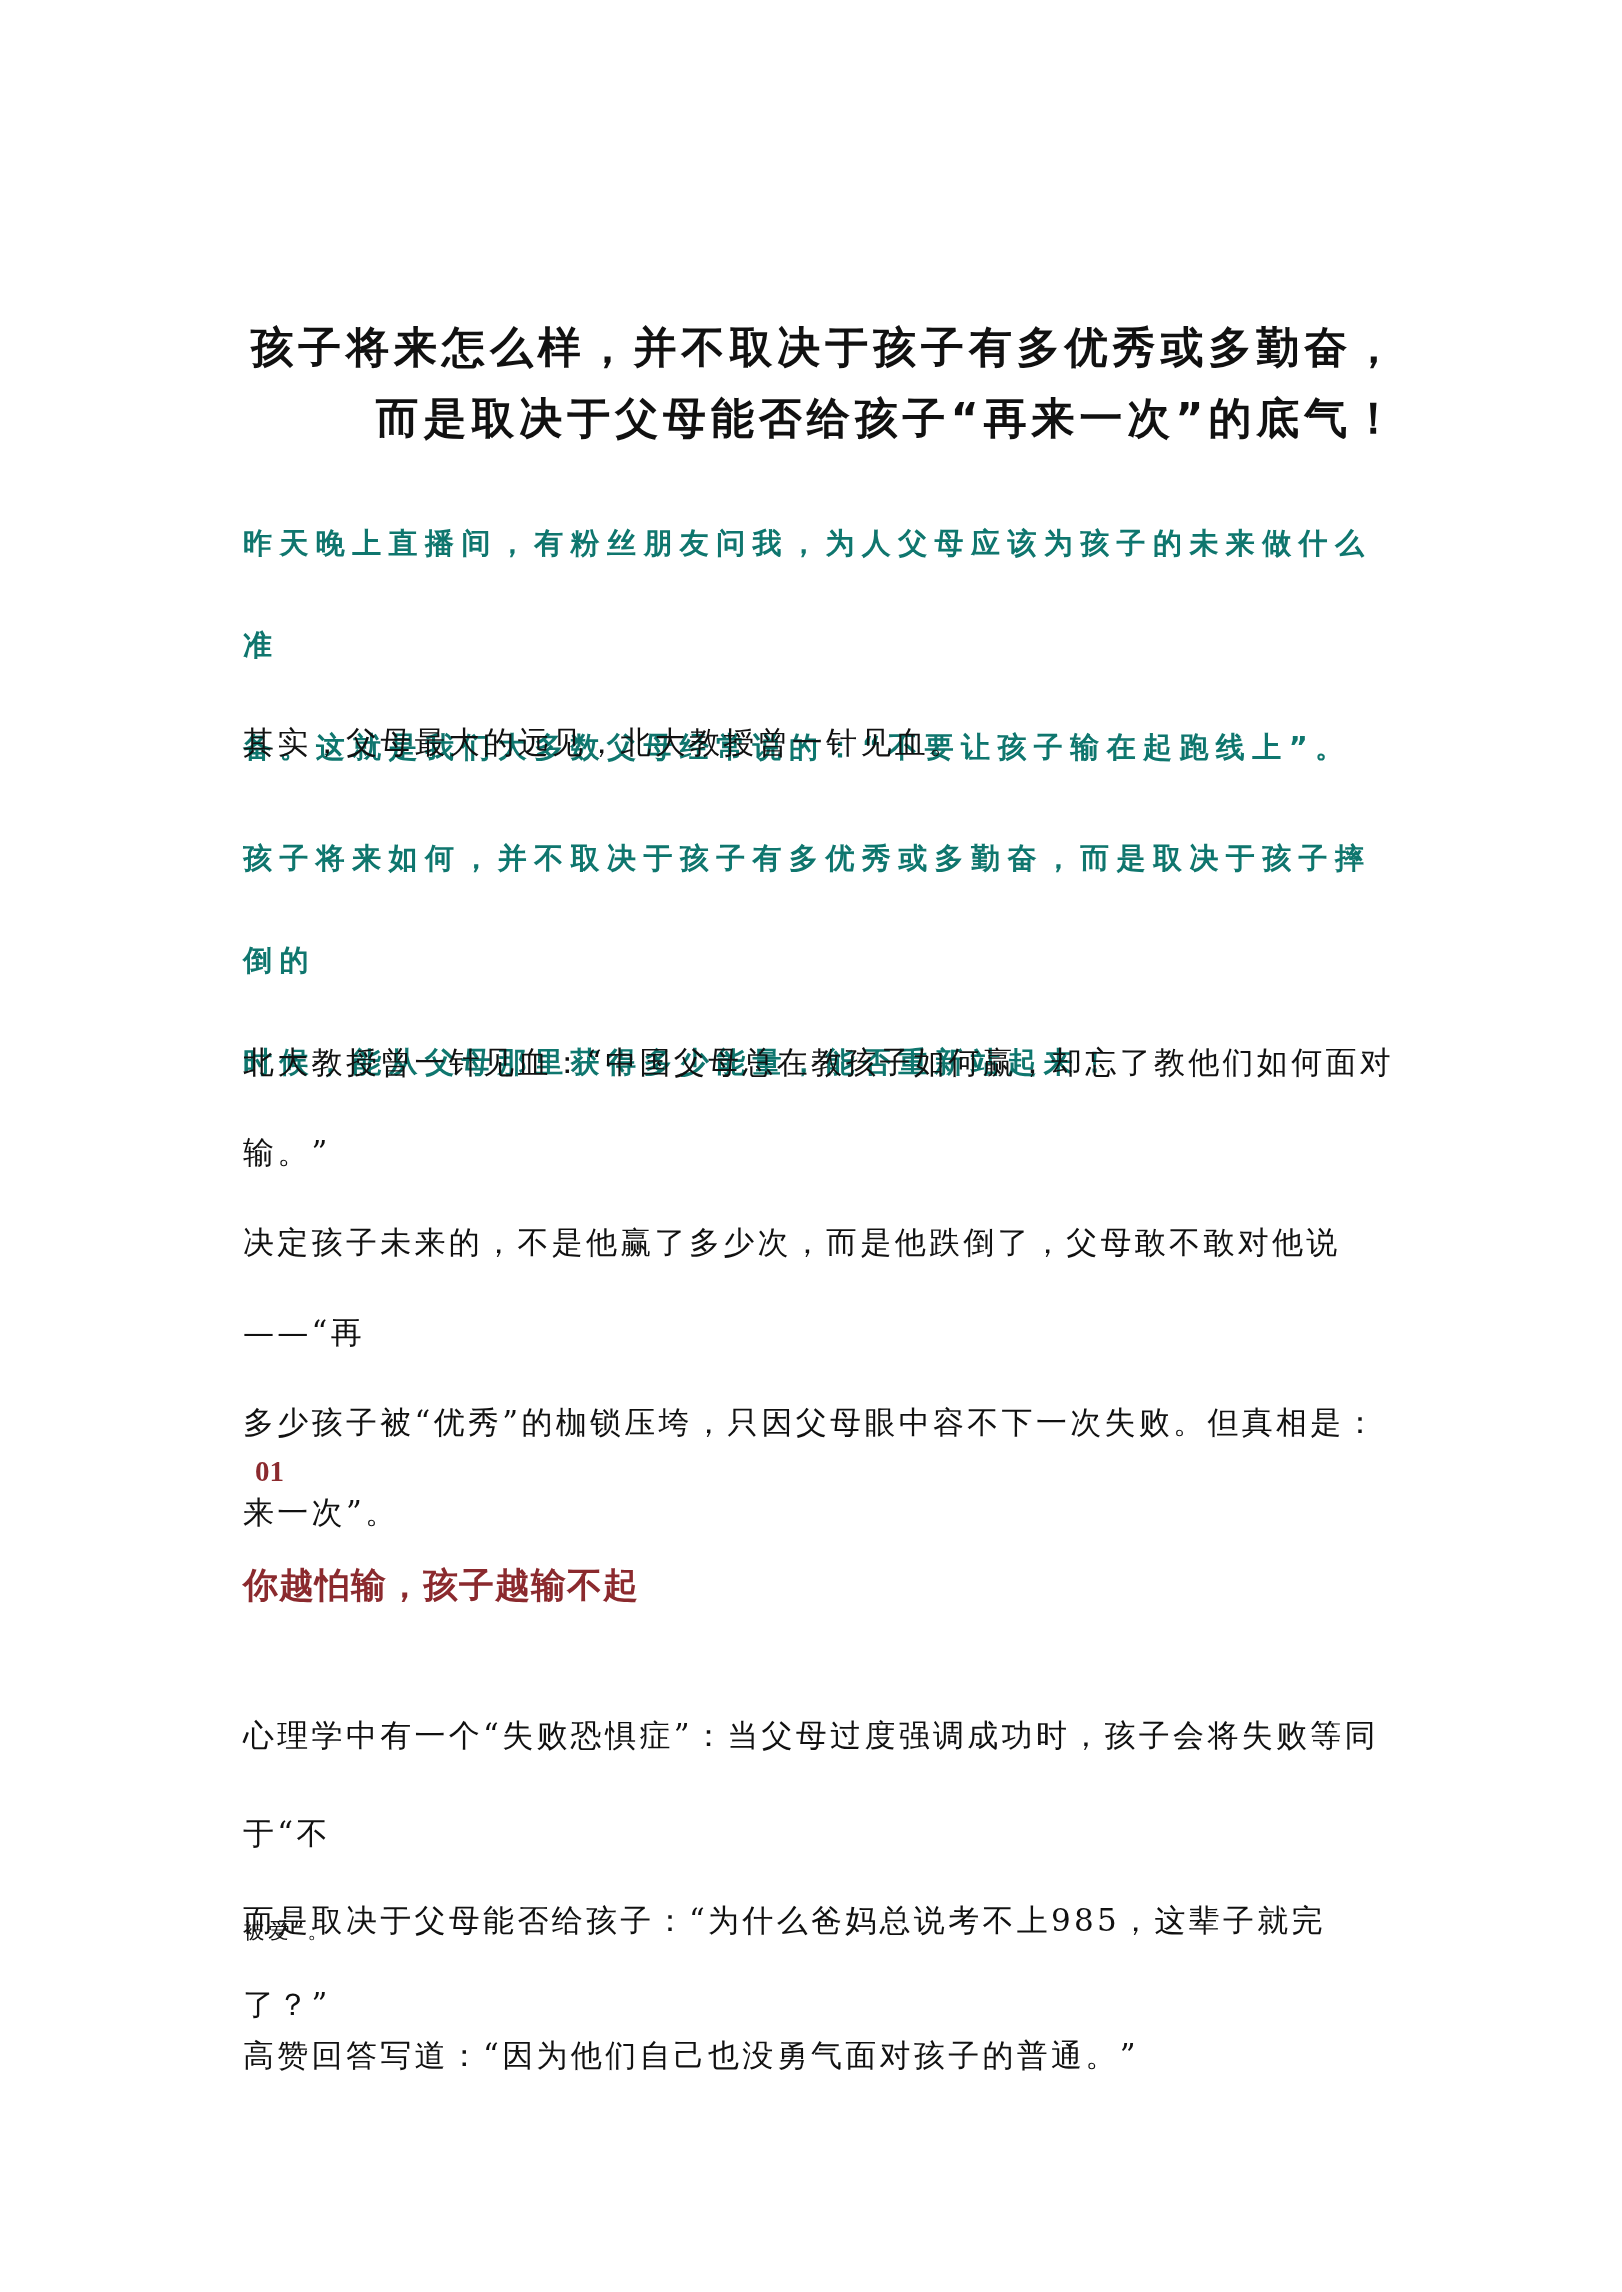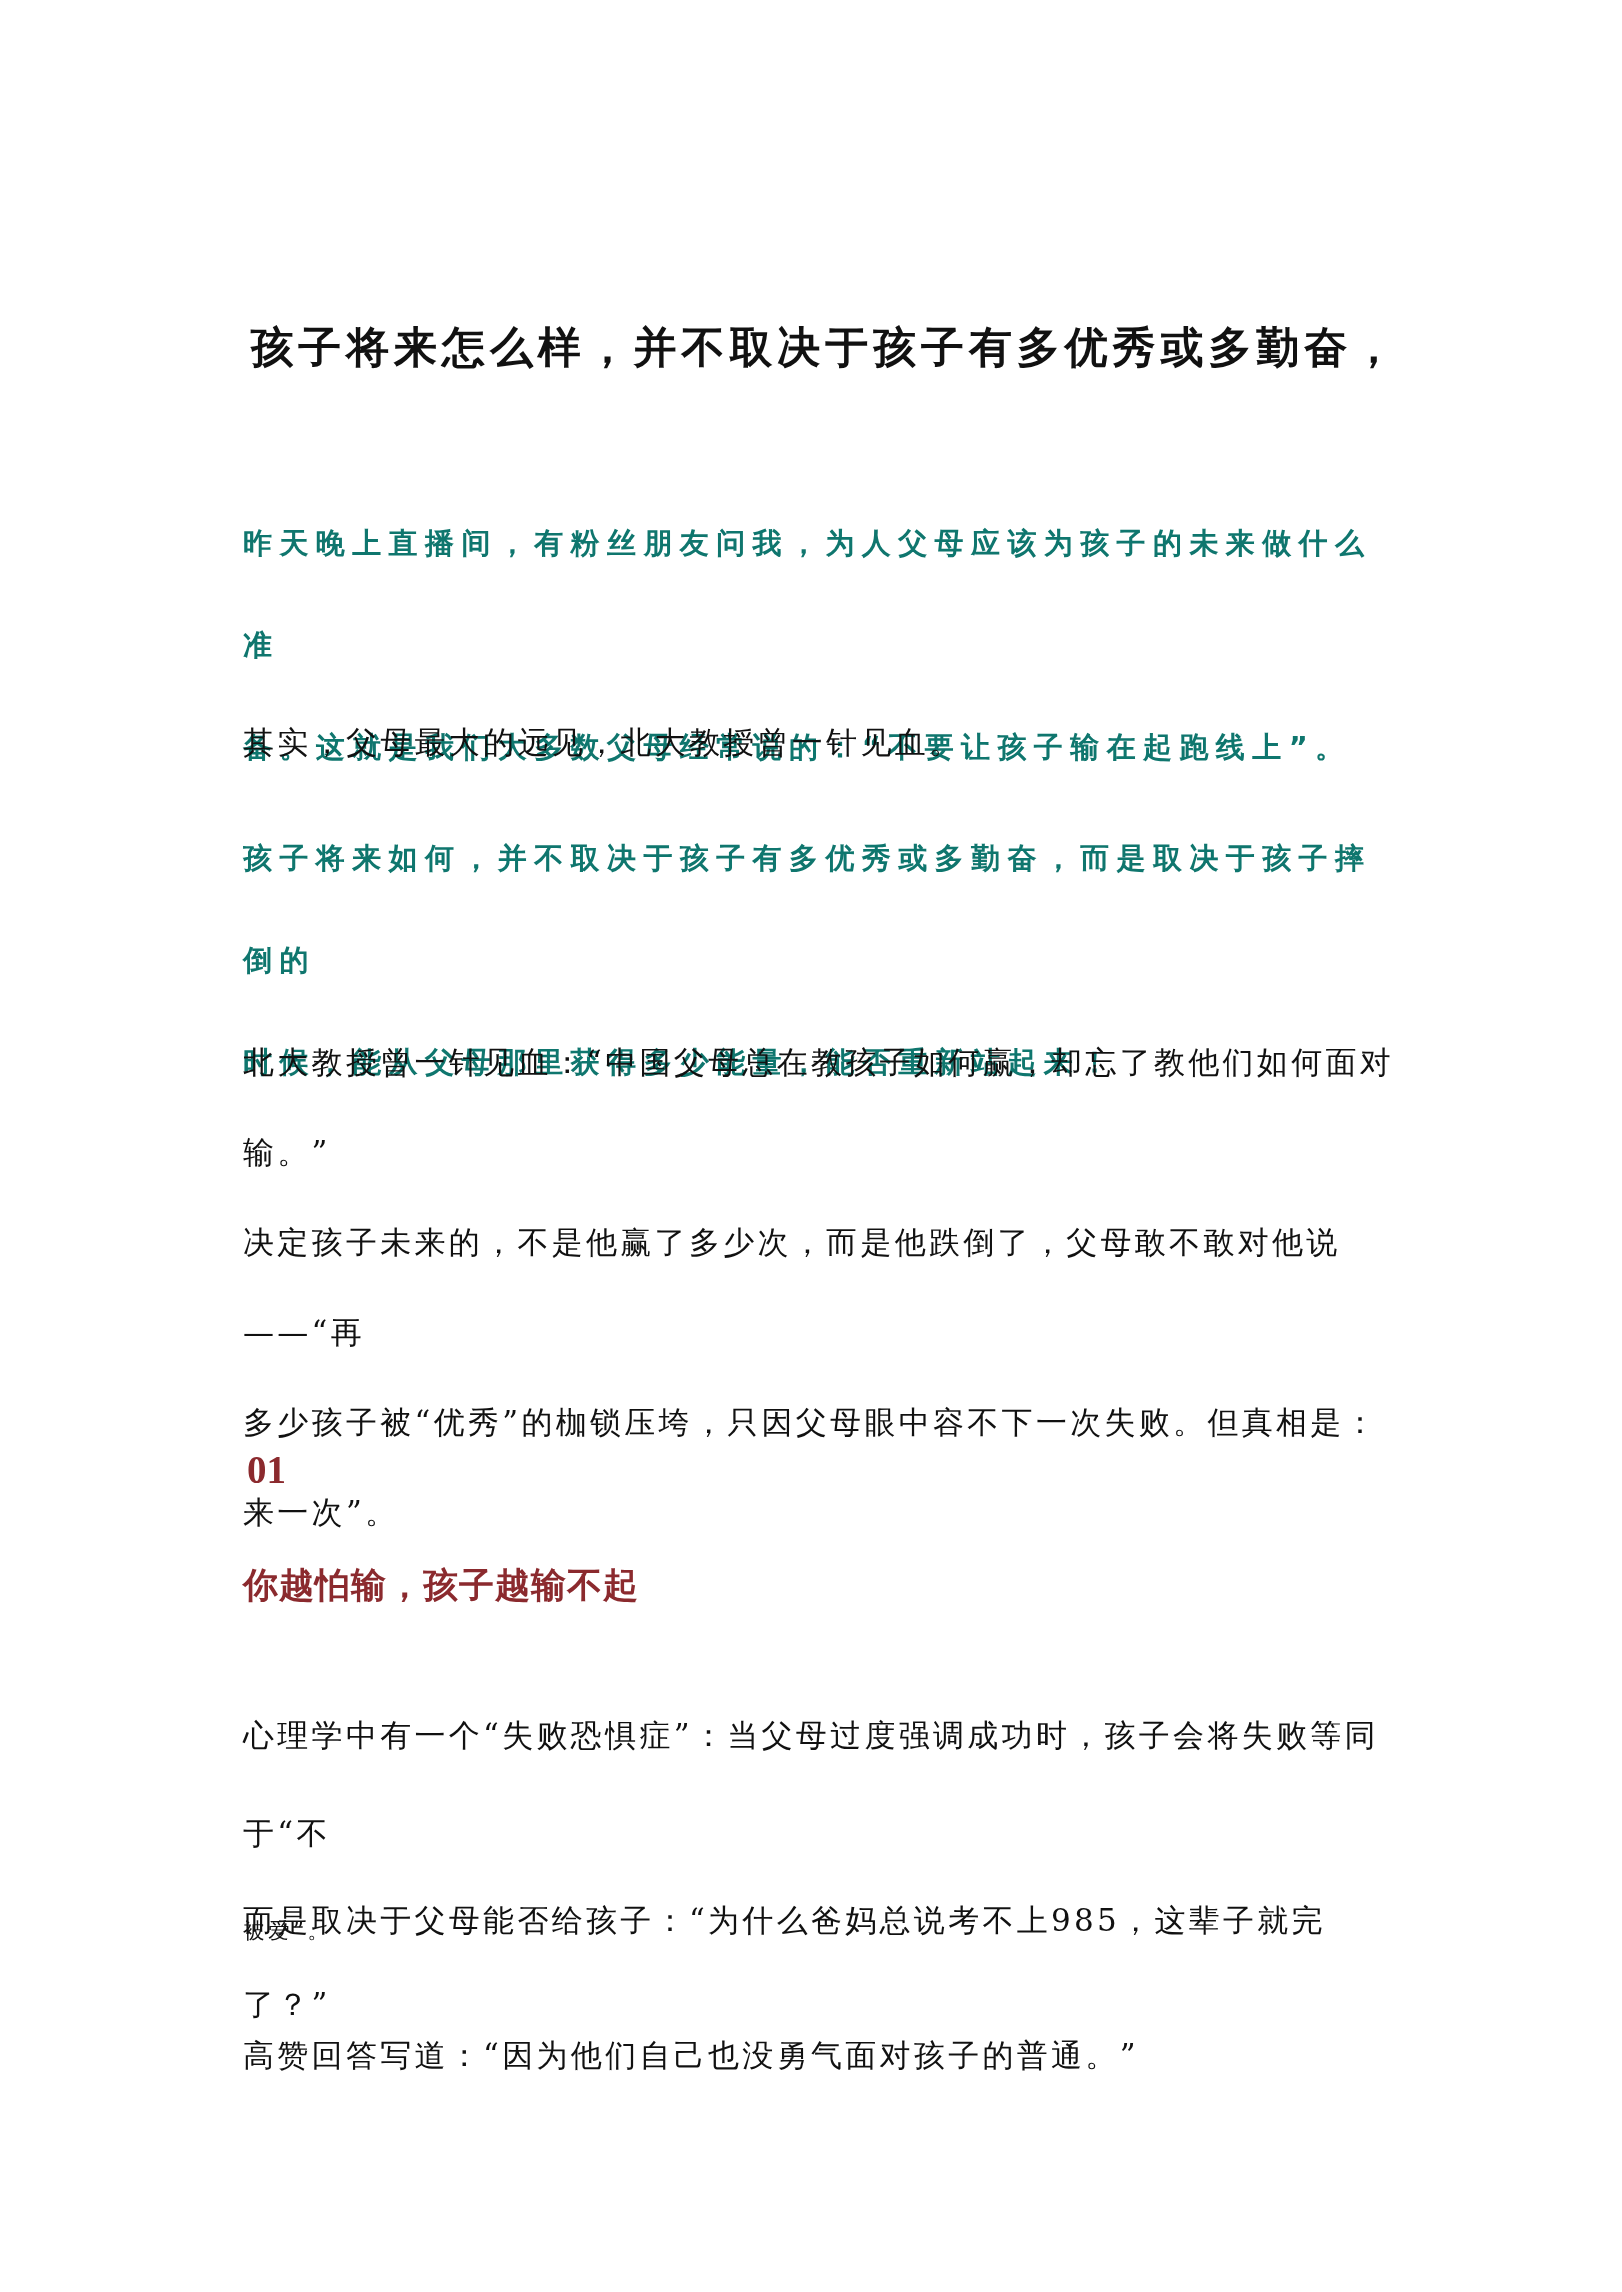--- a/index.html
+++ b/index.html
@@ -56,23 +56,23 @@
       letter-spacing: 3.3px;
       color: #111111;
       margin: 0;
     }
     .section-num {
       position: absolute;
       left: 0;
       top: 1443px;
       font-family: "Liberation Serif", serif;
       font-weight: bold;
-      font-size: 39px;
+      font-size: 29px;
       color: #8b2a2e;
-      margin: 4px;
+      margin: 12px;
     }
     .section-title {
       position: absolute;
       left: 0;
       top: 1562px;
       font-family: "DejaVu Serif", serif;
       font-size: 35px;
       color: #8b2a2e;
       letter-spacing: 1px;
       margin: 0;
@@ -81,20 +81,21 @@
       font-size: 21.6px;
     }
   </style>
 </head>
 <body>
 
 <div class="page">
 
   <h1 class="title">
     <div>孩子将来怎么样，并不取决于孩子有多优秀或多勤奋，</div>
+    <div>而是取决于父母能否给孩子“再来一次”的底气！</div>
   </h1>
 
   <div class="sans-para" style="top:492px;">
     <div>昨天晚上直播间，有粉丝朋友问我，为人父母应该为孩子的未来做什么准</div>
     <div>备。这就是我们大多数父母经常说的：“不要让孩子输在起跑线上”。</div>
   </div>
 
   <div class="serif-para" style="top:700px; line-height:84px;">其实，父母最大的远见，北大教授曾一针见血。</div>
 
   <div class="sans-para" style="top:807px;">

